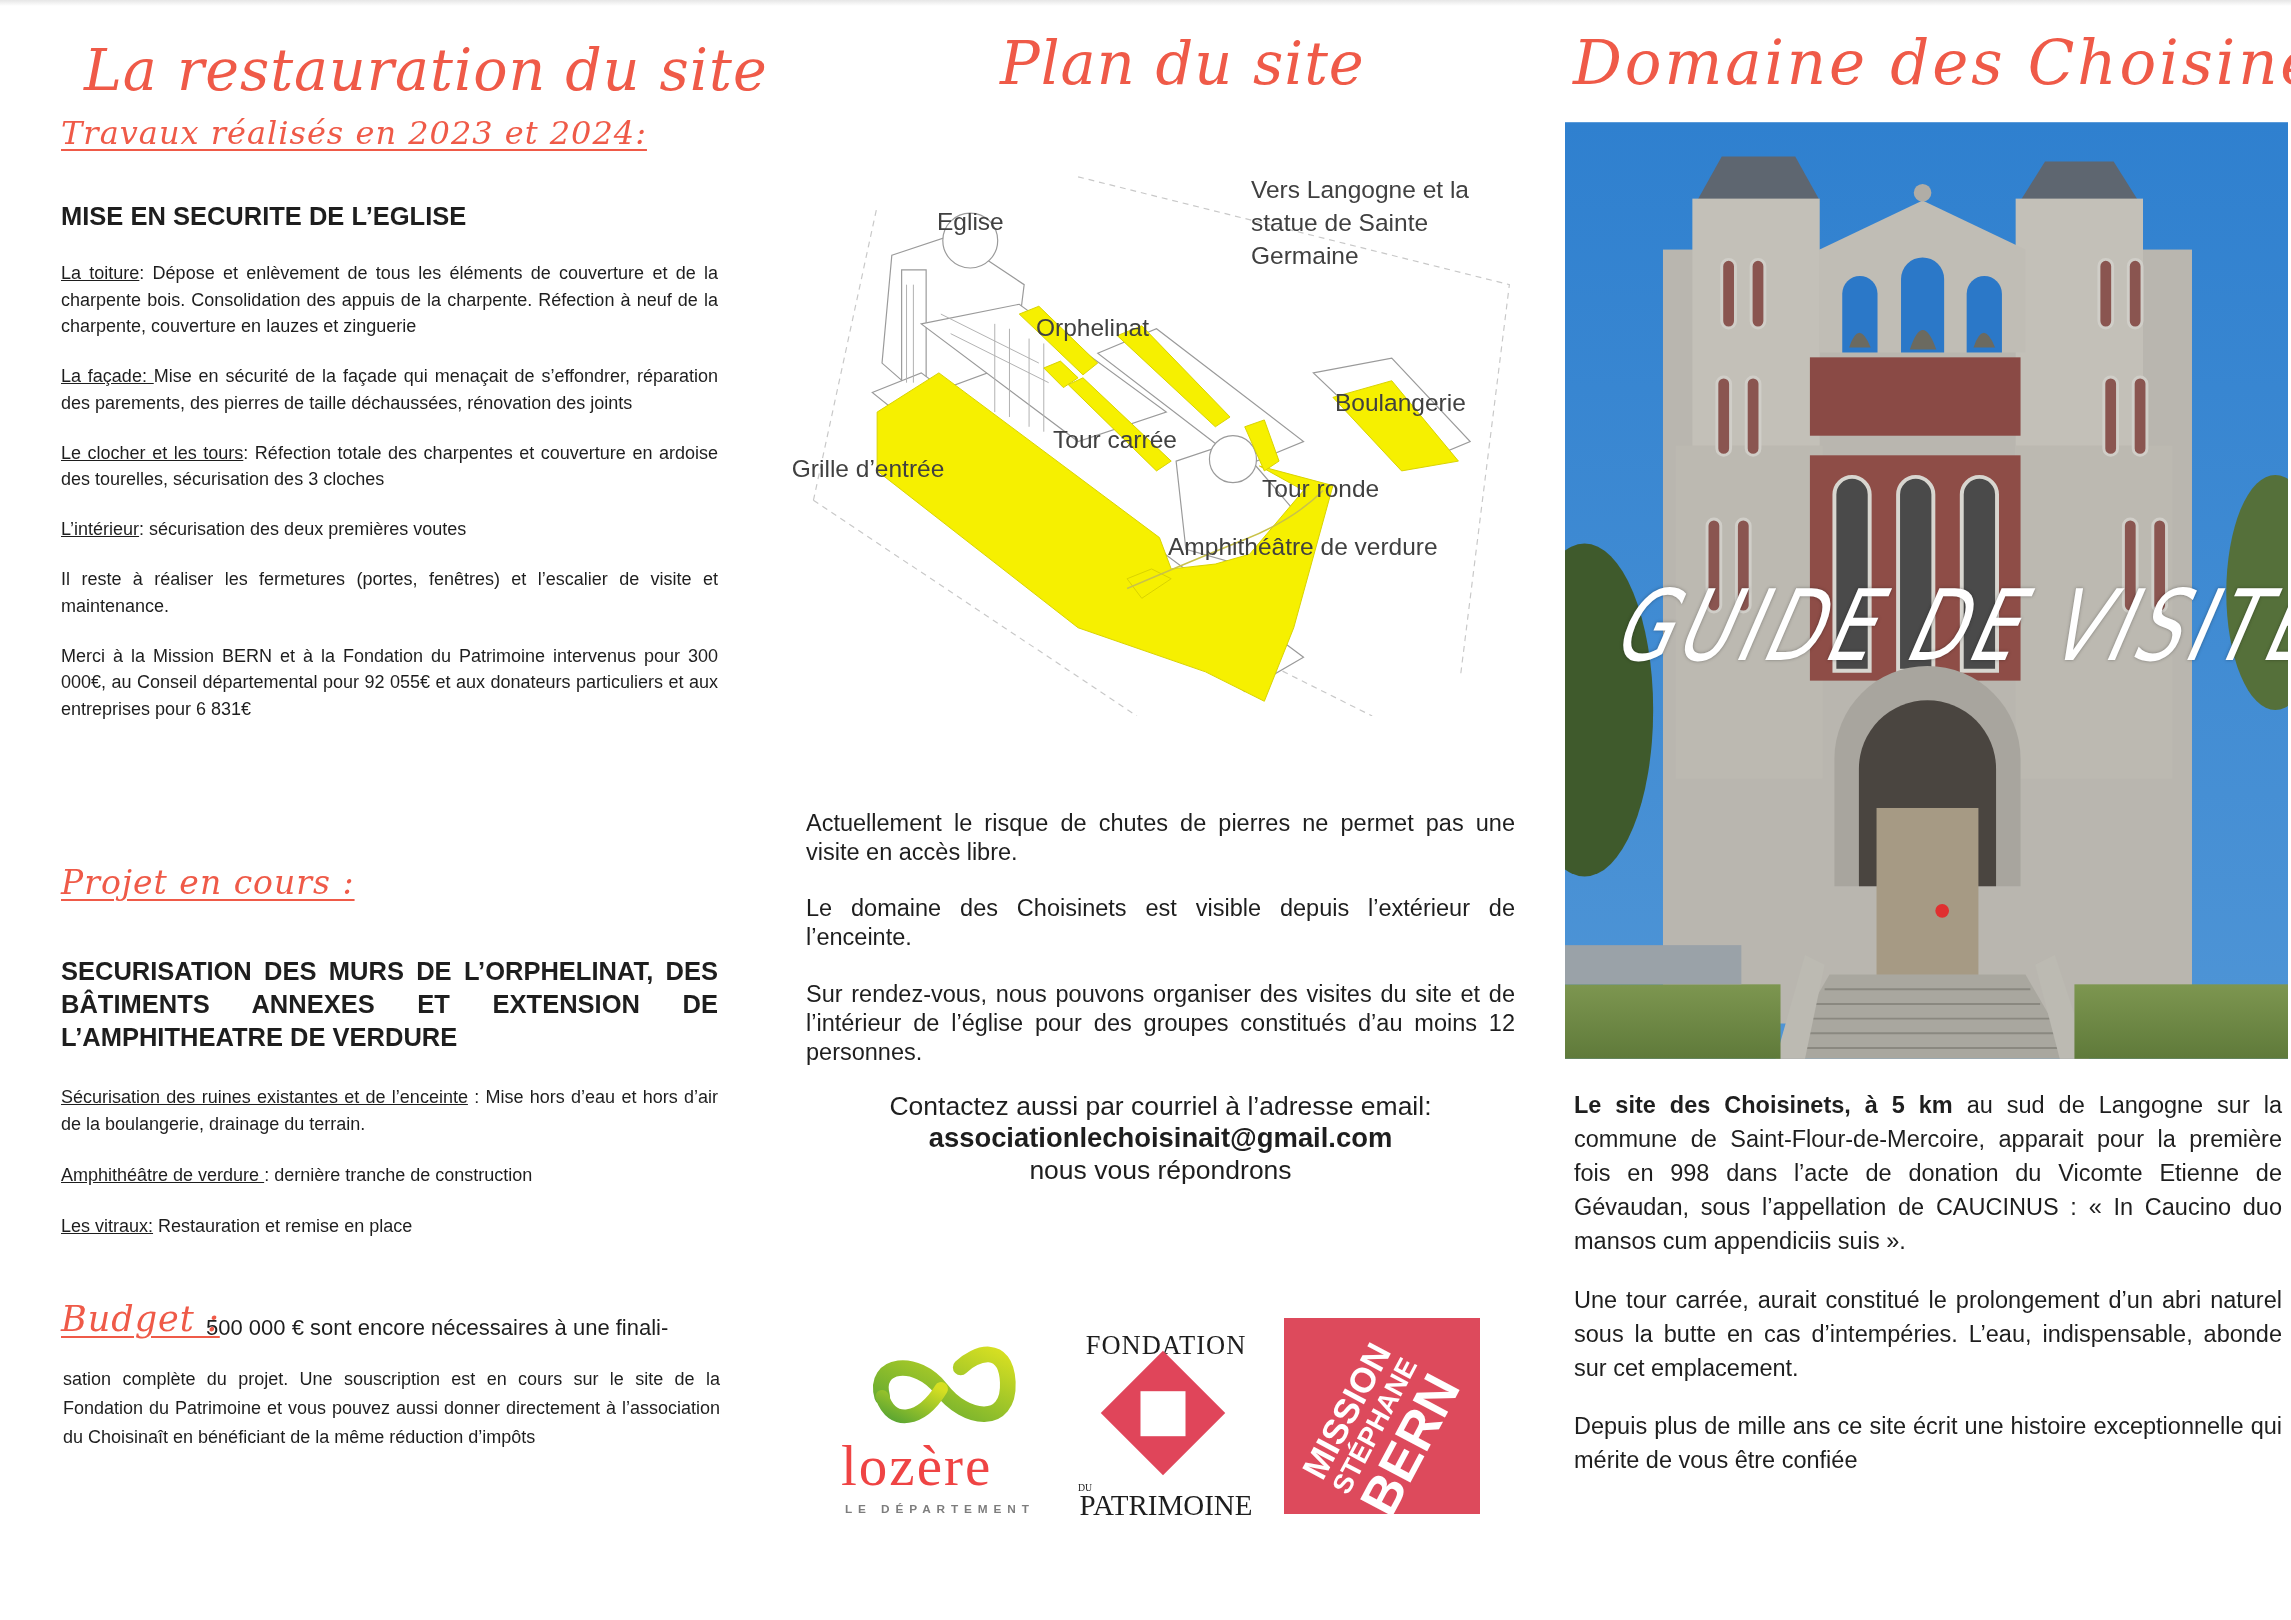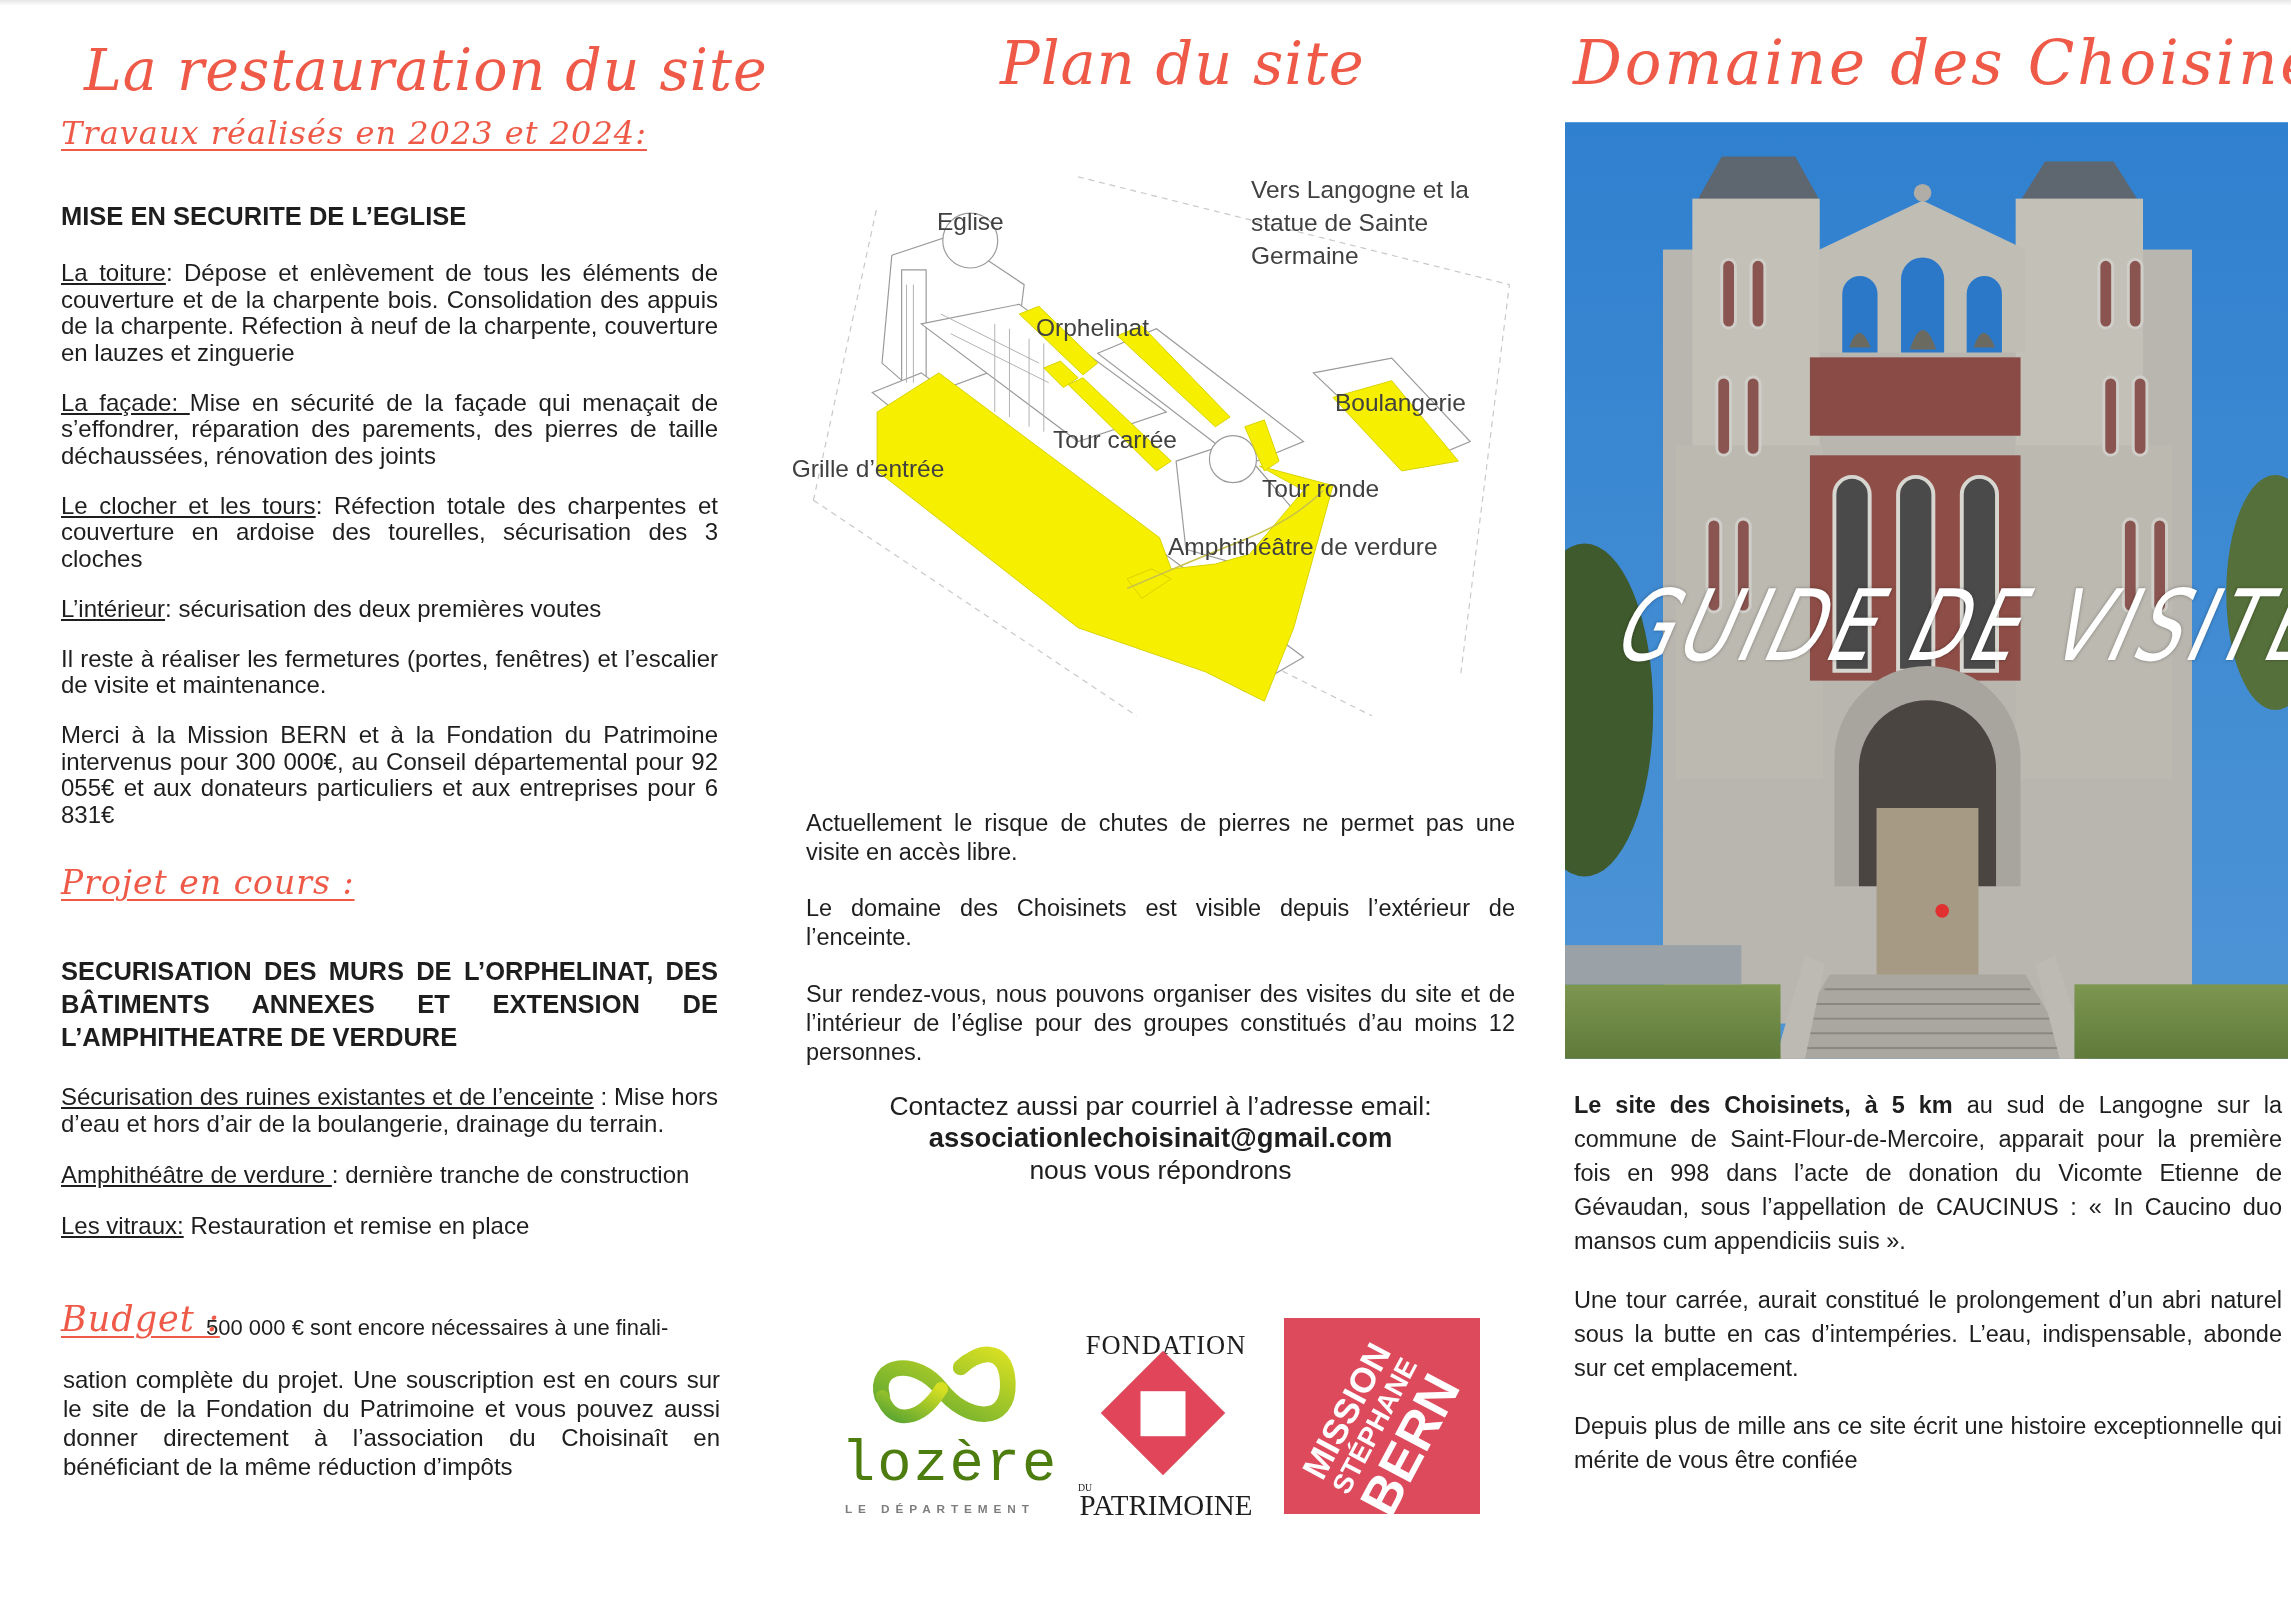--- a/index.html
+++ b/index.html
@@ -2,21 +2,21 @@
 <html><head>
 <meta charset="utf-8">
 <style>
   html, body { margin:0; padding:0; background:#ffffff; }
   body { width:2292px; height:1620px; position:relative; overflow:hidden;
          font-family:"Liberation Sans", sans-serif; color:#1e1e1e; }
   .topline { position:absolute; left:0; top:0; width:2292px; height:5.9px;
              background:linear-gradient(#e6e6e6,#ffffff); }
   .script { font-family:"DejaVu Serif", serif; font-style:italic; color:#ef5a48;
             position:absolute; white-space:nowrap; letter-spacing:1px; }
-  .p { font-size:24px; line-height:26.5px; text-align:justify; margin:0; }
+  .p { font-size:18px; line-height:26.5px; text-align:justify; margin:0; }
   .u { text-decoration:underline; }
   .h { font-weight:bold; font-size:25.5px; line-height:33px; text-align:justify; margin:0; }
   #t1 { left:84px; top:37px; font-size:57px; }
   #t1sub { left:61px; top:114px; font-size:32px; text-decoration:underline; text-decoration-thickness:2px; text-underline-offset:4.9px; }
   #l-h1 { position:absolute; left:61px; top:202px; width:657px; font-size:25.5px; font-weight:bold; }
   #l-body { position:absolute; left:61px; top:260px; width:657px; }
   #l-body .p { margin-bottom:23.5px; }
   #projet { left:61px; top:863px; font-size:33px; text-decoration:underline; text-decoration-thickness:2px; text-underline-offset:4.9px; }
   #l-h2 { position:absolute; left:61px; top:955px; width:657px; }
   #l-body2 { position:absolute; left:61px; top:1084px; width:657px; }
@@ -150,21 +150,21 @@
     <svg width="206" height="118" viewBox="0 0 210 120" style="position:absolute; left:0; top:19.6px;">
       <defs>
         <linearGradient id="lg" x1="0" y1="1" x2="1" y2="0">
           <stop offset="0" stop-color="#5aa532"></stop>
             <stop offset="1" stop-color="#d6df22"></stop>
         </linearGradient>
       </defs>
       <path d="M40 70 C30 35 75 30 100 62 C125 95 170 100 168 55 C166 15 135 25 120 40" fill="none" stroke="url(#lg)" stroke-width="16" stroke-linecap="round"></path>
       <path d="M40 70 C50 100 80 95 100 62" fill="none" stroke="url(#lg)" stroke-width="14" stroke-linecap="round"></path>
     </svg>
-    <div style="position:absolute; left:-2px; top:125px; font-size:57px; color:#4d7c0f; font-family:Liberation Mono, monospace; font-weight:200; letter-spacing:2px;">lozère</div>
+    <div style="position:absolute; left:-2px; top:125px; font-size:57px; color:#ef4444; font-family:Liberation Serif, serif; font-weight:200; letter-spacing:2px;">lozère</div>
     <div style="position:absolute; left:2px; top:194px; font-size:11.8px; color:#7d7d7d; letter-spacing:5.9px;font-weight:bold;">LE DÉPARTEMENT</div>
   </div>
 
   <div style="position:absolute; left:230px; top:0; width:186px; height:216px;">
     <div style="position:absolute; left:0; top:21.6px; width:186px; text-align:center; font-family:'Liberation Serif', serif; font-size:26.5px; letter-spacing:1px;">FONDATION</div>
     <div style="position:absolute; left:46px; top:61px; width:88px; height:88px; background:#e0455a; transform:rotate(45deg);">
       <div style="position:absolute; left:21.6px; top:21.6px; width:45px; height:45px; background:#fff; transform:rotate(-45deg);"></div>
     </div>
     <div style="position:absolute; left:4.9px; top:174px; font-family:'Liberation Serif', serif; font-size:9.8px;">DU</div>
     <div style="position:absolute; left:0; top:181px; width:186px; text-align:center; font-family:'Liberation Serif', serif; font-size:29px;">PATRIMOINE</div>

